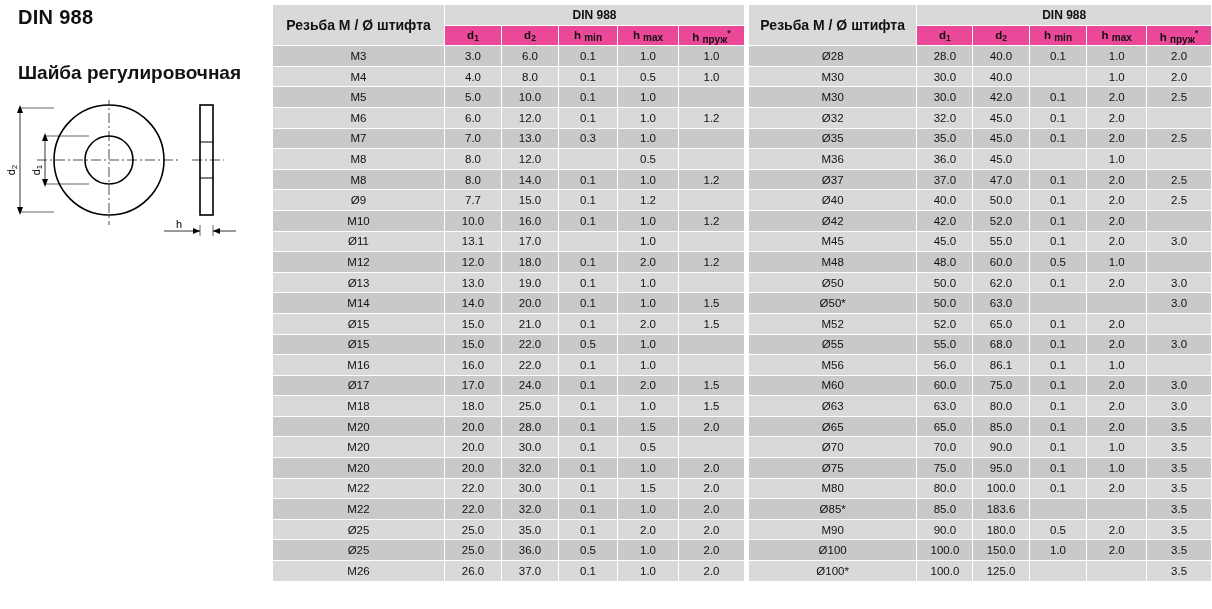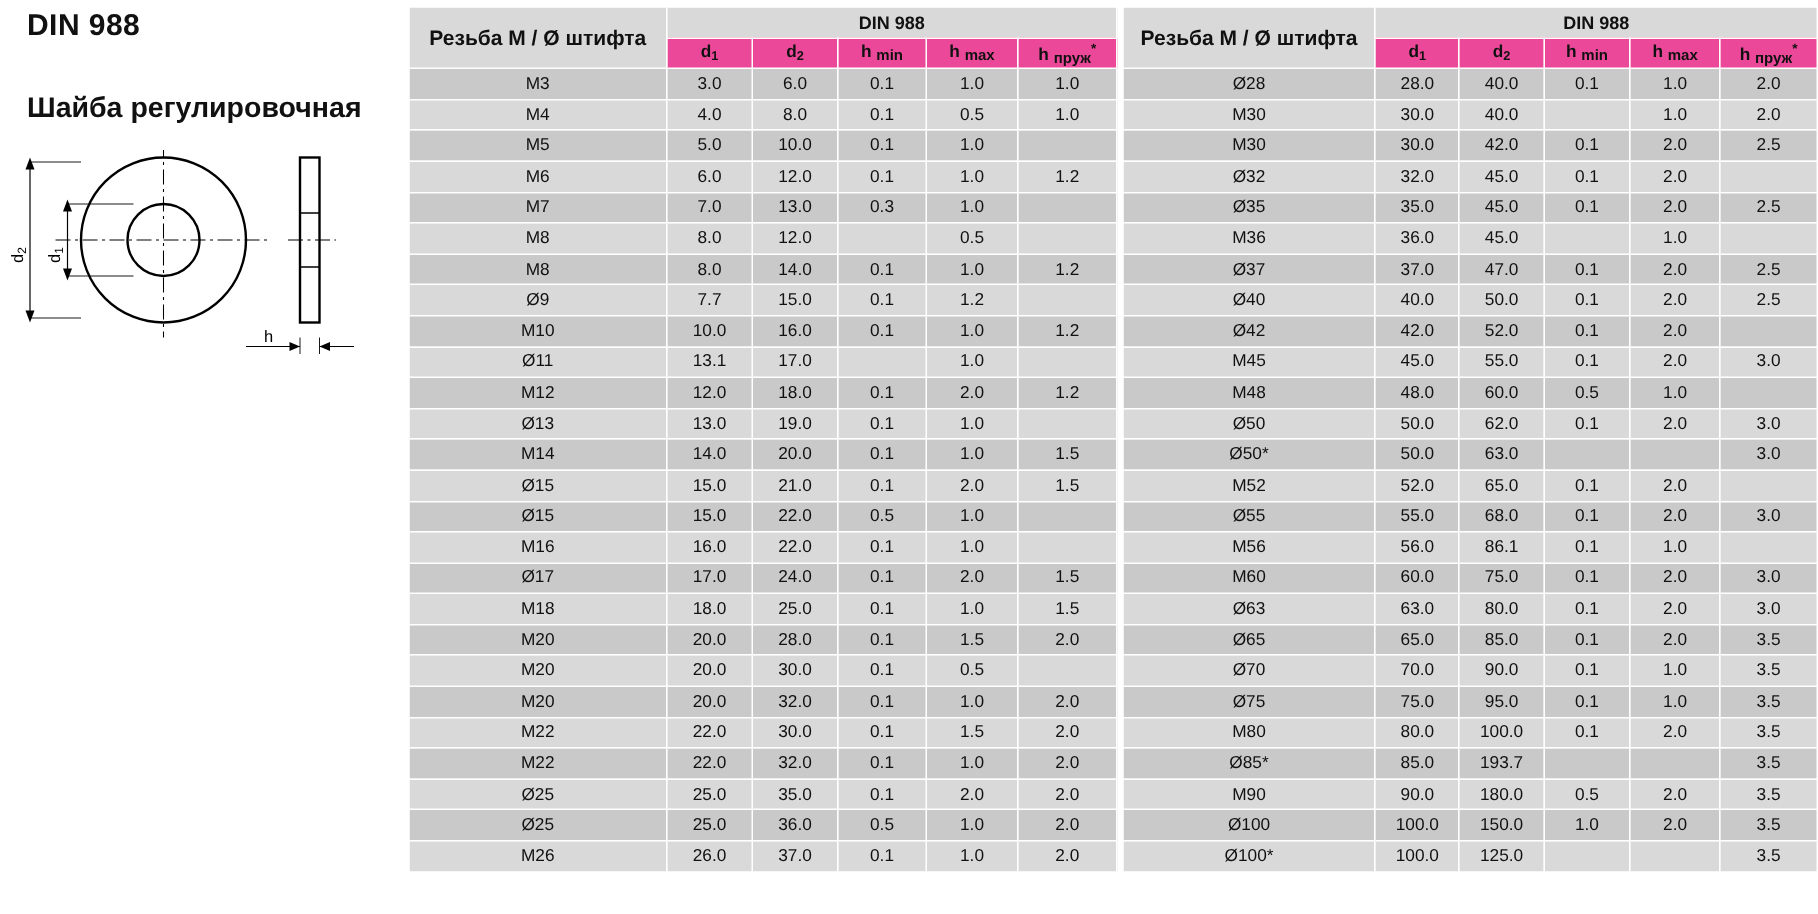--- a/index.html
+++ b/index.html
@@ -609,21 +609,21 @@
             <td>M80</td>
             <td>80.0</td>
             <td>100.0</td>
             <td>0.1</td>
             <td>2.0</td>
             <td>3.5</td>
           </tr>
           <tr class="alt">
             <td>Ø85*</td>
             <td>85.0</td>
-            <td>193.7</td>
+            <td>183.6</td>
             <td></td>
             <td></td>
             <td>3.5</td>
           </tr>
           <tr>
             <td>M90</td>
             <td>90.0</td>
             <td>180.0</td>
             <td>0.5</td>
             <td>2.0</td>

